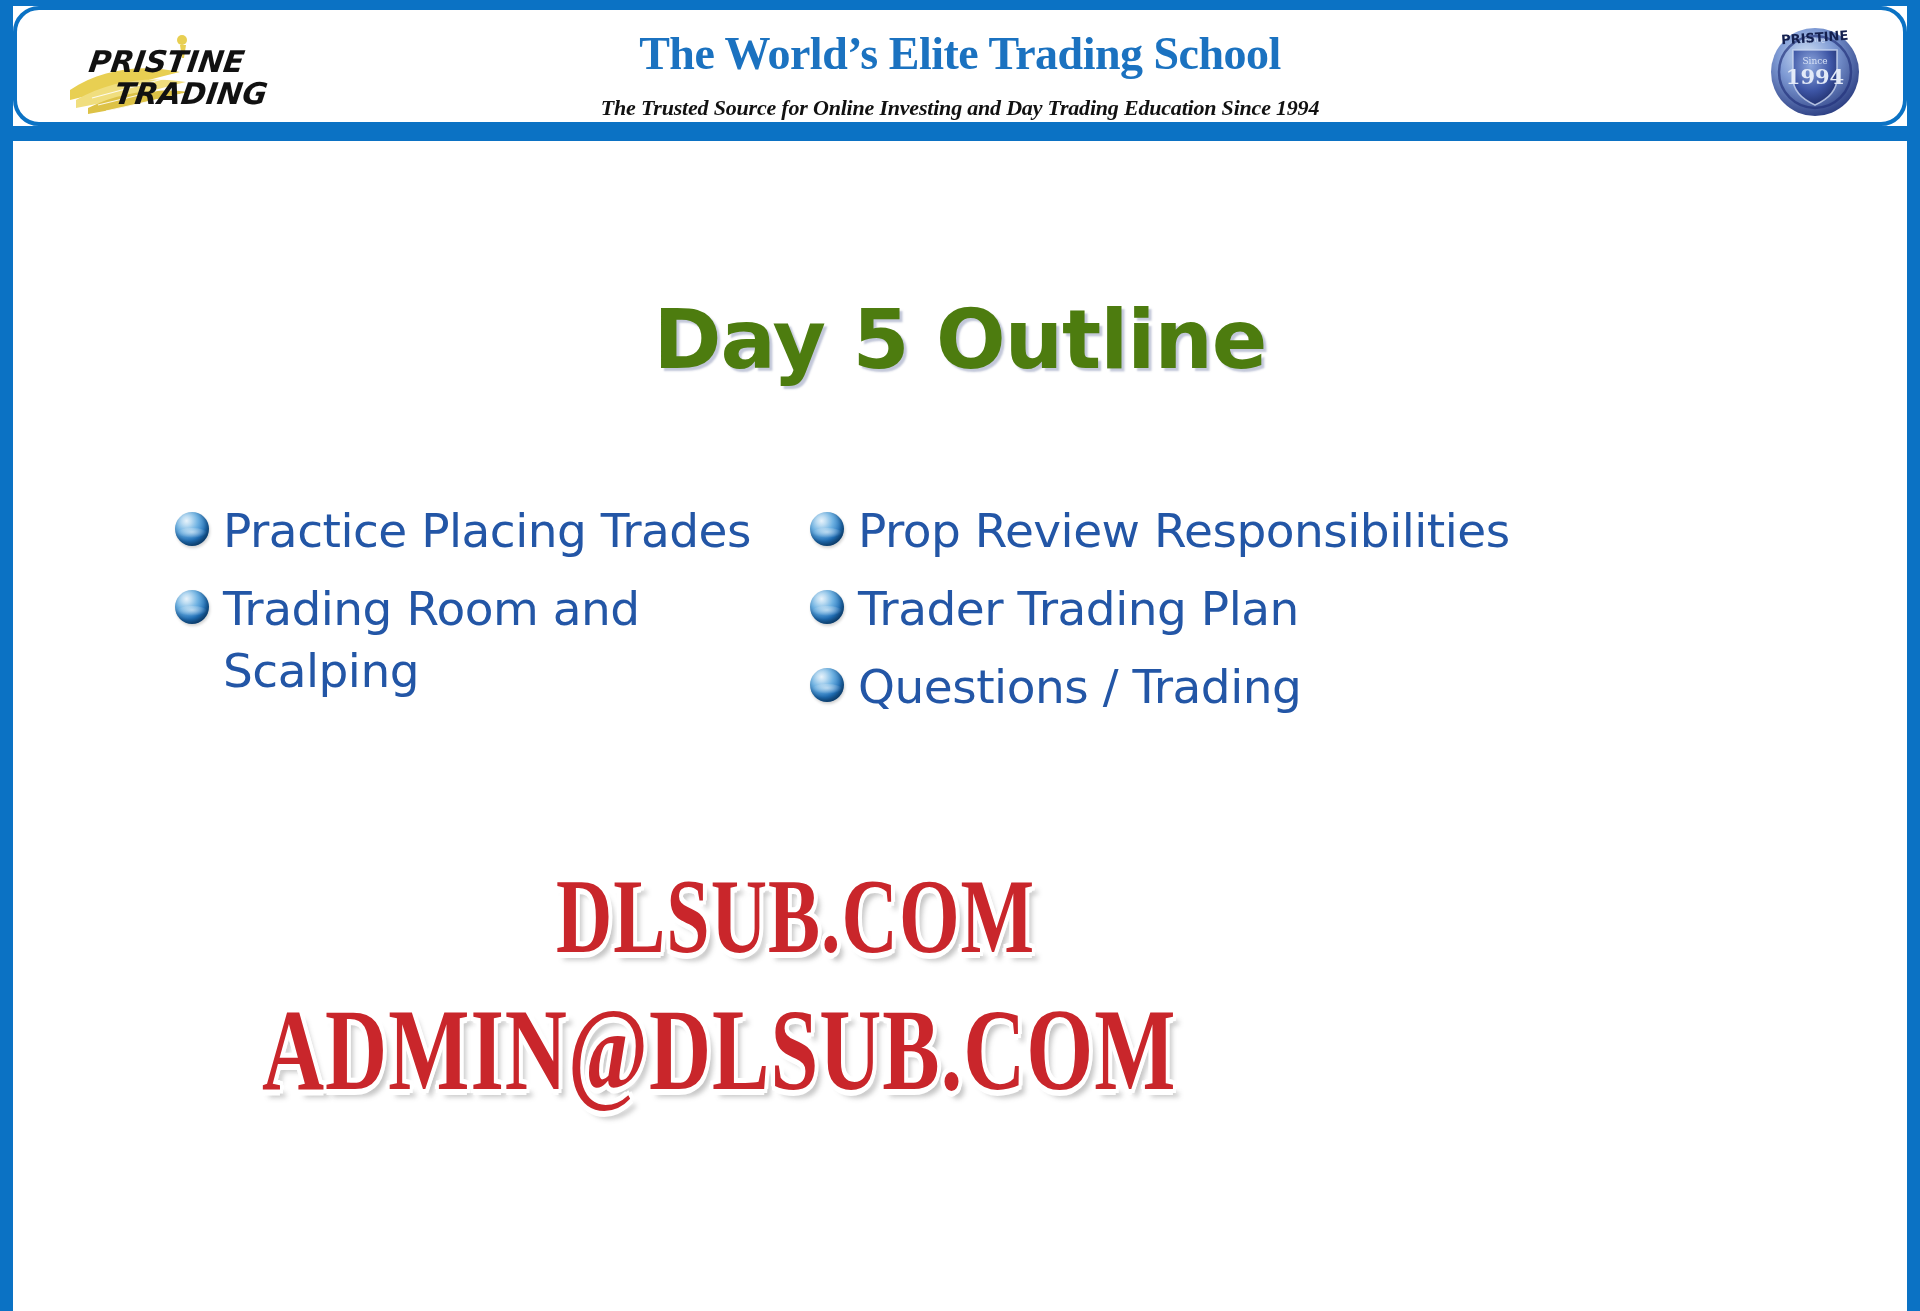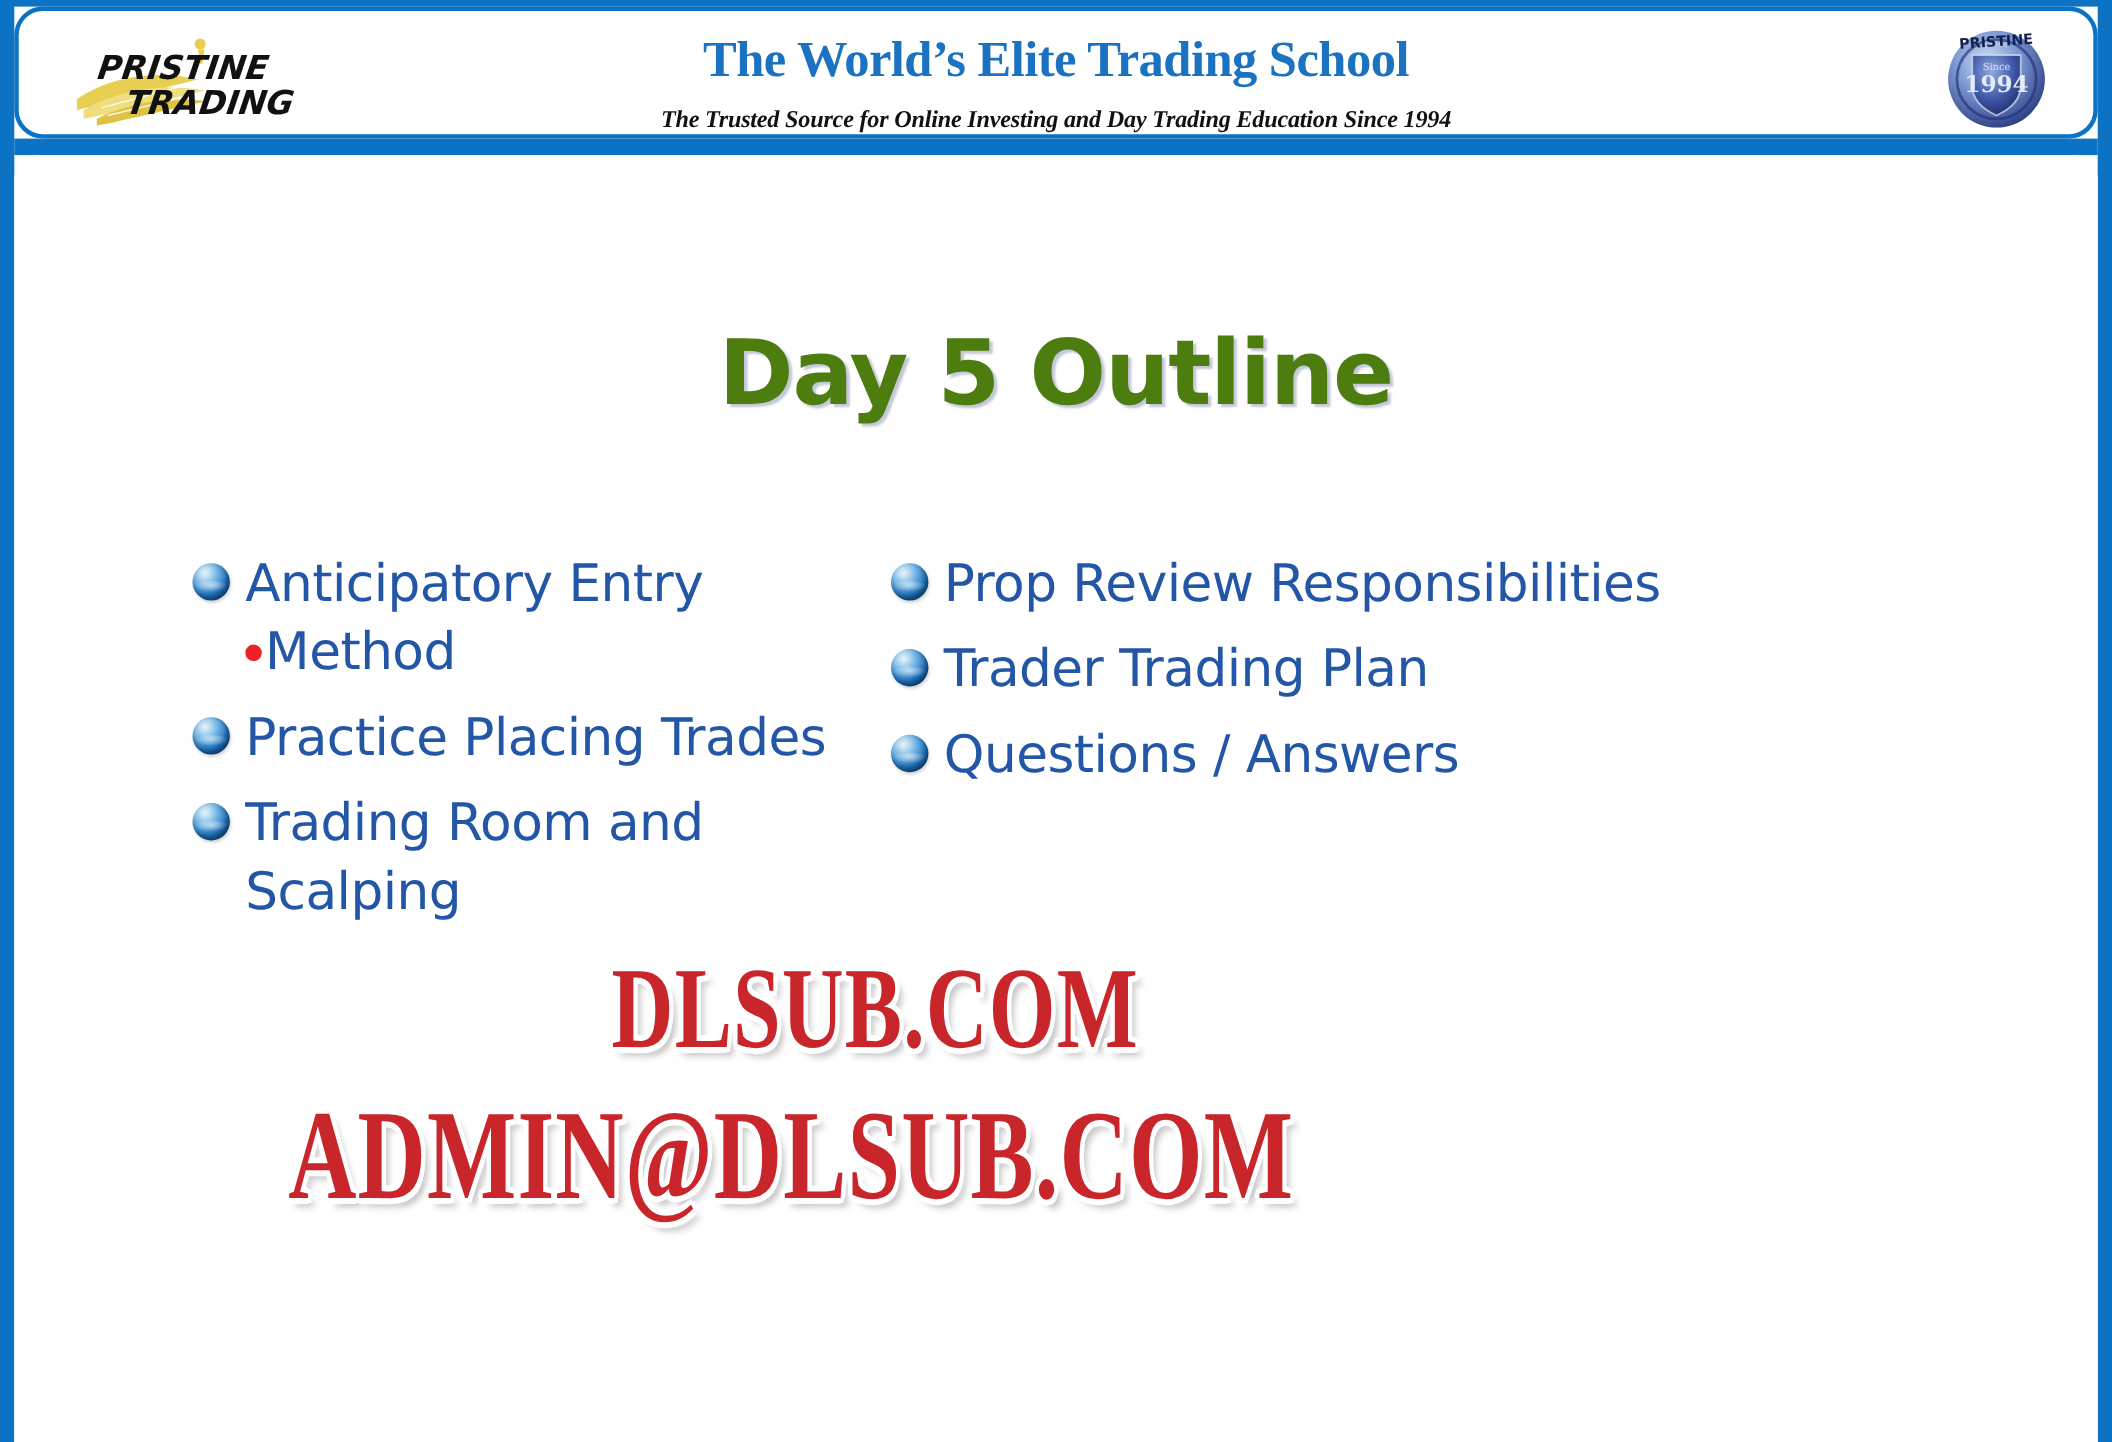--- a/index.html
+++ b/index.html
@@ -282,29 +282,20 @@
 
 <div id="header-divider"></div>
 <div id="body-panel"></div>
 
 <div id="slide-title">Day 5 Outline</div>
 
 <div id="content-columns">
 
   <div id="column-left" class="bullet-column">
 
-    <div class="bullet-row">
-      <span class="sphere-bullet"></span>
-      <span class="bullet-text">
-        <span>Anticipatory Entry</span>
-        <span class="sub-bullet-line">
-          <span class="red-dot"></span><span>Method</span>
-        </span>
-      </span>
-    </div>
 
     <div class="bullet-row">
       <span class="sphere-bullet"></span>
       <span class="bullet-text">Practice Placing Trades</span>
     </div>
 
     <div class="bullet-row">
       <span class="sphere-bullet"></span>
       <span class="bullet-text" style="max-width:420px;">Trading Room and Scalping</span>
     </div>
@@ -317,19 +308,19 @@
       <span class="bullet-text">Prop Review Responsibilities</span>
     </div>
 
     <div class="bullet-row">
       <span class="sphere-bullet"></span>
       <span class="bullet-text">Trader Trading Plan</span>
     </div>
 
     <div class="bullet-row">
       <span class="sphere-bullet"></span>
-      <span class="bullet-text">Questions / Answers</span>
+      <span class="bullet-text">Questions / Trading</span>
     </div>
   </div>
 </div>
 
 <div id="watermark-site" class="watermark">DLSUB.COM</div>
 <div id="watermark-email" class="watermark">ADMIN@DLSUB.COM</div>
 
 </body></html>

